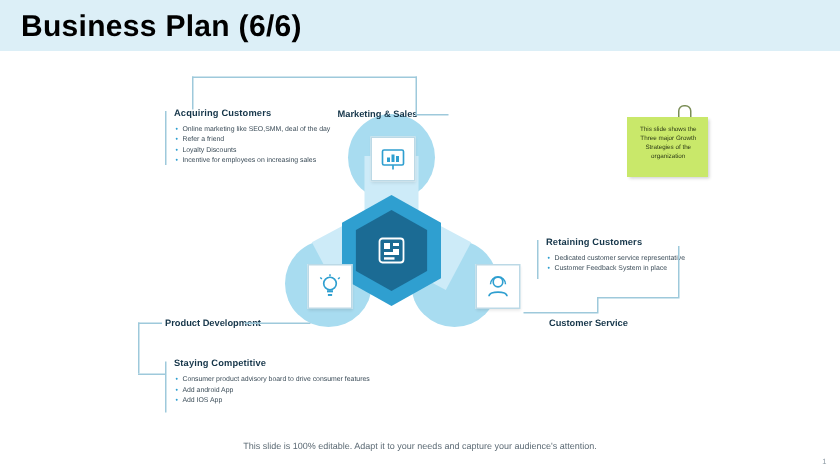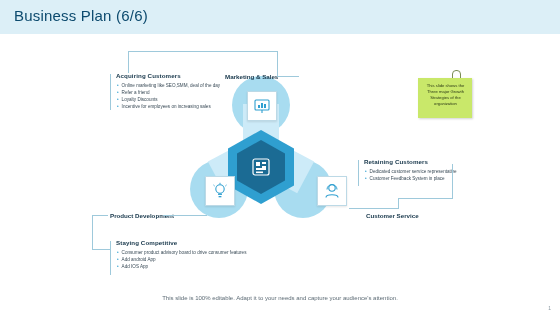--- a/index.html
+++ b/index.html
@@ -26,23 +26,23 @@
     position: absolute;
     left: 0; top: 0;
     width: 560px;
     height: 34px;
     background: #dceff7;
   }
   .title-text {
     position: absolute;
     left: 14px;
     top: 7px;
-    font-size: 15px;
-    font-weight: normal;
-    color: #0c4a6e;
+    font-size: 20px;
+    font-weight: bold;
+    color: #000000;
     letter-spacing: 0.2px;
   }
   
   .hub {
     position: absolute;
     left: 228px;
     top: 130px;
     width: 66px;
     height: 74px;
   }

